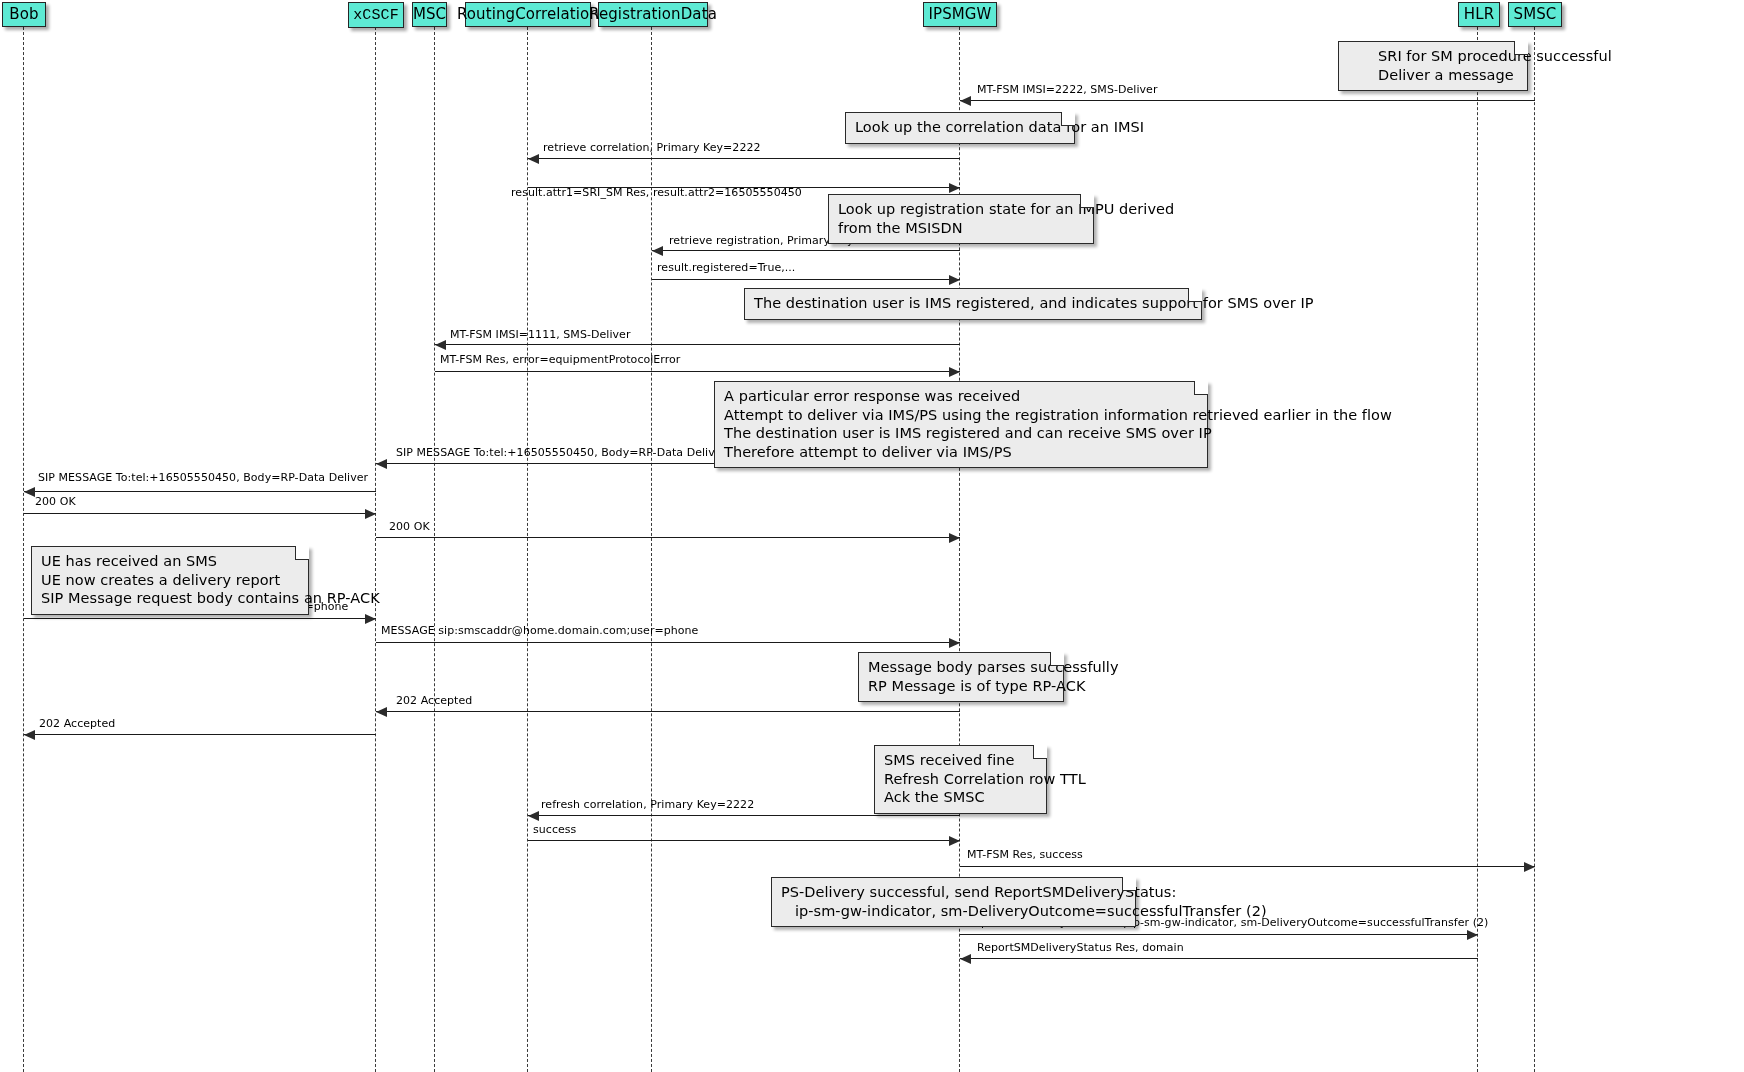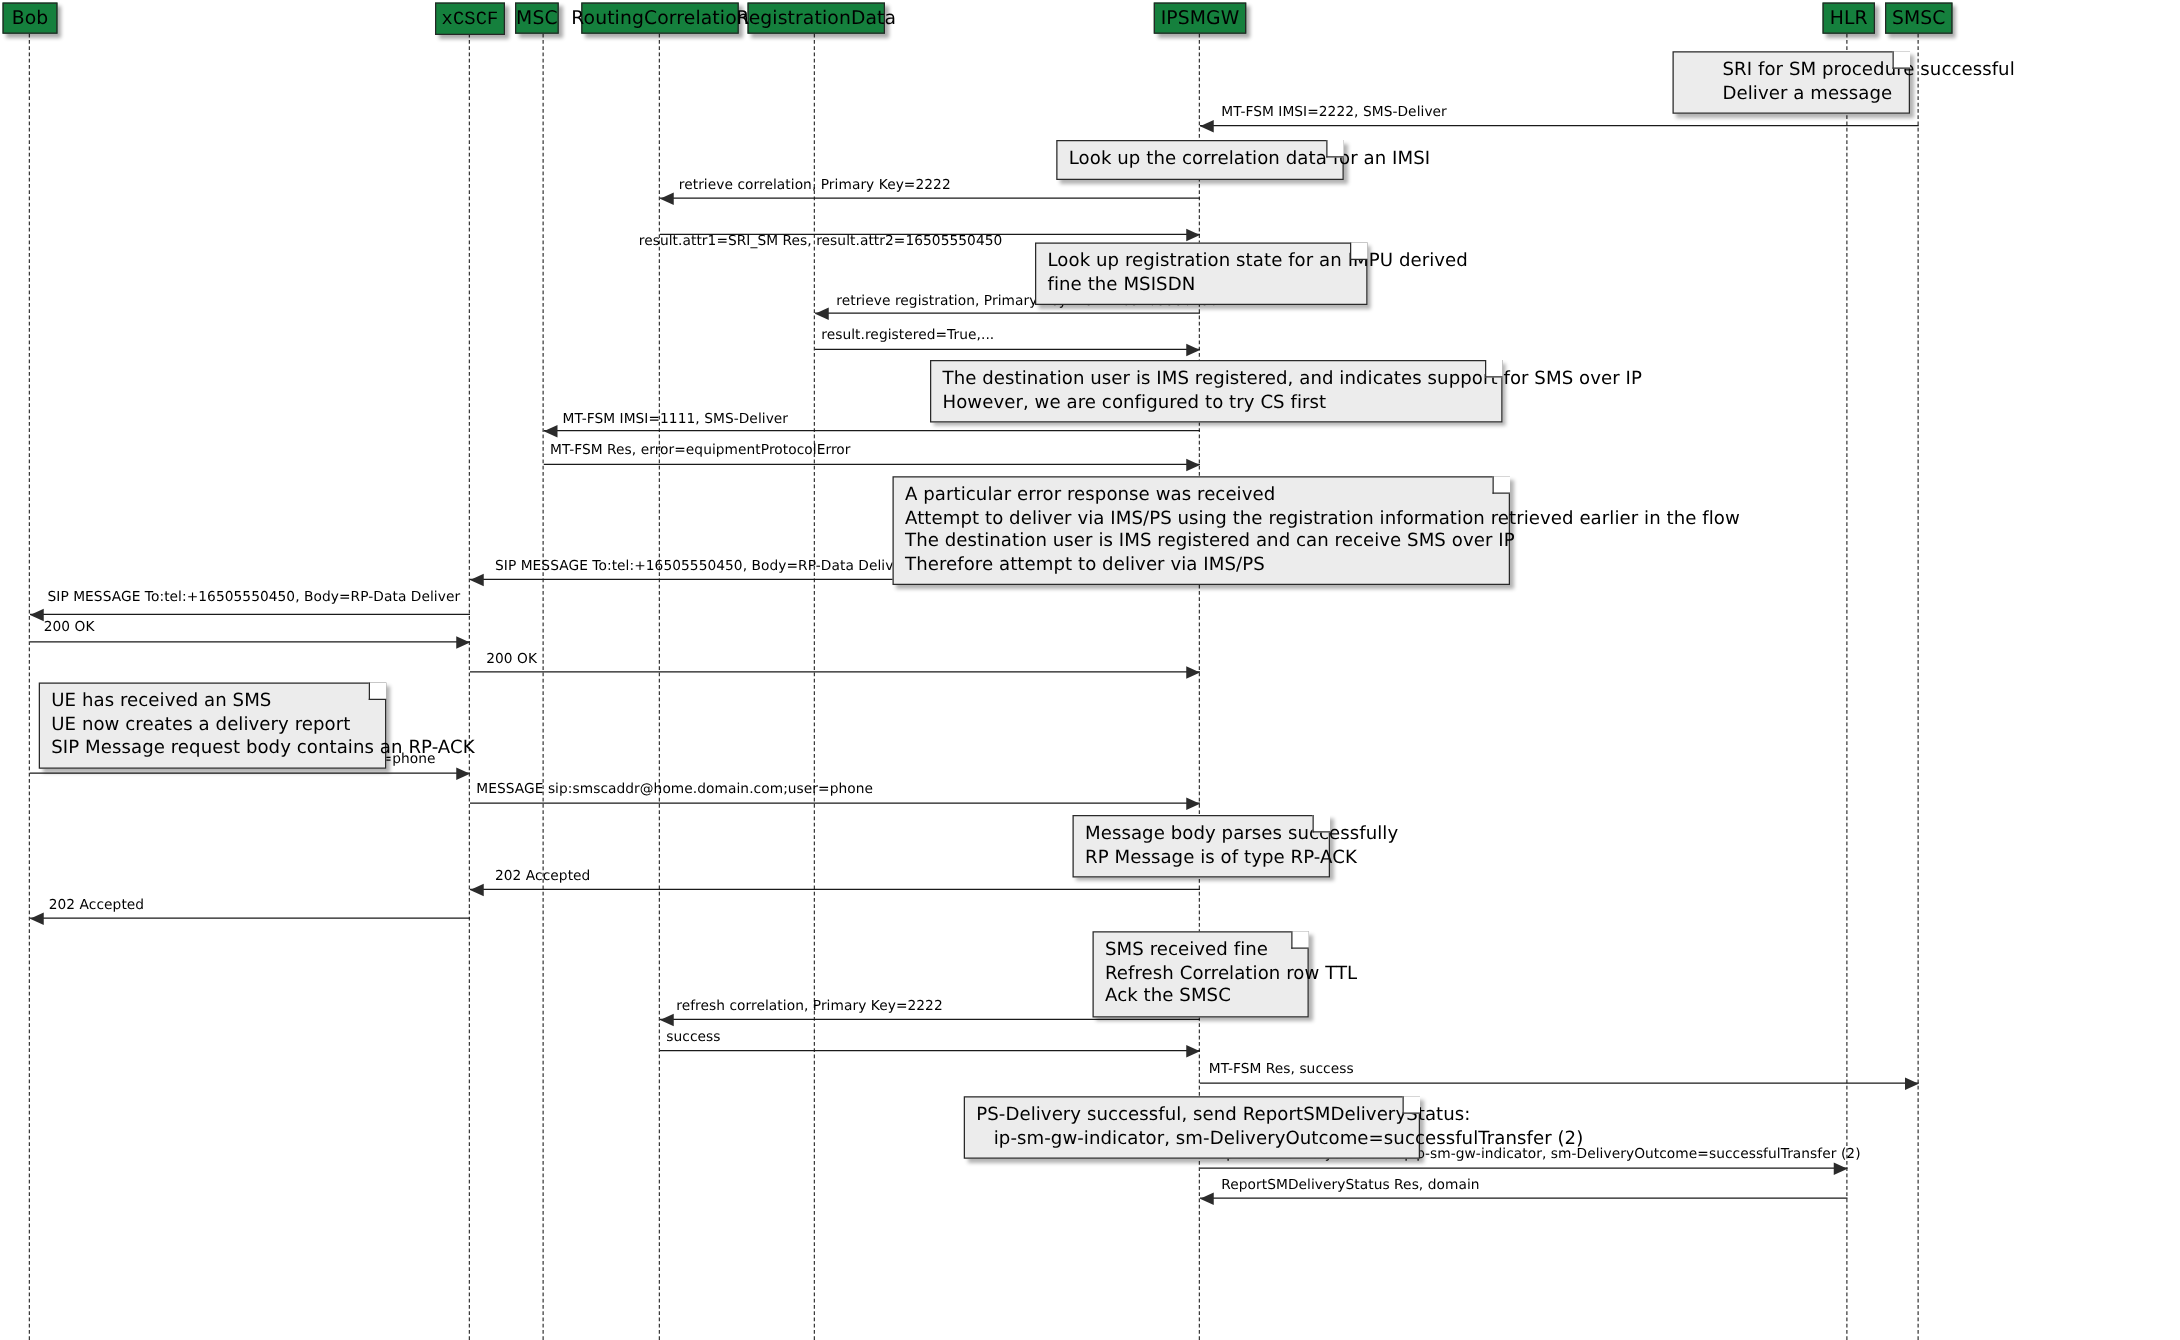--- a/index.html
+++ b/index.html
@@ -18,21 +18,21 @@
   #diagram {
     position: absolute;
     left: 0;
     top: 0;
     width: 1744px;
     height: 1072px;
   }
   .lifeline-box {
     position: absolute;
     box-sizing: border-box;
-    background: #15803d;
+    background: #5eead4;
     border: 1.2px solid #262626;
     box-shadow: 3px 3px 3px rgba(0,0,0,0.33);
     display: flex;
     align-items: center;
     justify-content: center;
     font-size: 15px;
     line-height: 1;
     white-space: nowrap;
     padding: 0 7px;
     letter-spacing: 0.1px;
@@ -186,20 +186,20 @@
       <span>IPSMGW</span>
     </div>
     <div class="lifeline-box" style="left: 1458px; top: 2px; width: 42px; height: 25px;">
       <span>HLR</span>
     </div>
     <div class="lifeline-box" style="left: 1508px; top: 2px; width: 54px; height: 25px;">
       <span>SMSC</span>
     </div>
     <div class="note" style="left: 1338px; top: 41px; width: 190px; min-height: 32px; padding-left: 39px;"><span class="note-line">SRI for SM procedure successful</span><span class="note-line">Deliver a message</span><span class="dogear"></span></div>
     <div class="note" style="left: 845px; top: 112px; width: 230px; min-height: 20px;"><span class="note-line">Look up the correlation data for an IMSI</span><span class="dogear"></span></div>
-    <div class="note" style="left: 828px; top: 194px; width: 266px; min-height: 32px;"><span class="note-line">Look up registration state for an IMPU derived</span><span class="note-line">fine the MSISDN</span><span class="dogear"></span></div>
-    <div class="note" style="left: 744px; top: 288px; width: 458px; min-height: 32px;"><span class="note-line">The destination user is IMS registered, and indicates support for SMS over IP</span><span class="note-line">However, we are configured to try CS first</span><span class="dogear"></span></div>
+    <div class="note" style="left: 828px; top: 194px; width: 266px; min-height: 32px;"><span class="note-line">Look up registration state for an IMPU derived</span><span class="note-line">from the MSISDN</span><span class="dogear"></span></div>
+    <div class="note" style="left: 744px; top: 288px; width: 458px; min-height: 32px;"><span class="note-line">The destination user is IMS registered, and indicates support for SMS over IP</span><span class="dogear"></span></div>
     <div class="note" style="left: 714px; top: 381px; width: 494px; min-height: 63px;"><span class="note-line">A particular error response was received</span><span class="note-line">Attempt to deliver via IMS/PS using the registration information retrieved earlier in the flow</span><span class="note-line">The destination user is IMS registered and can receive SMS over IP</span><span class="note-line">Therefore attempt to deliver via IMS/PS</span><span class="dogear"></span></div>
     <div class="note" style="left: 31px; top: 546px; width: 278px; min-height: 46px;"><span class="note-line">UE has received an SMS</span><span class="note-line">UE now creates a delivery report</span><span class="note-line">SIP Message request body contains an RP-ACK</span><span class="dogear"></span></div>
     <div class="note" style="left: 858px; top: 652px; width: 206px; min-height: 32px;"><span class="note-line">Message body parses successfully</span><span class="note-line">RP Message is of type RP-ACK</span><span class="dogear"></span></div>
     <div class="note" style="left: 874px; top: 745px; width: 173px; min-height: 46px;"><span class="note-line">SMS received fine</span><span class="note-line">Refresh Correlation row TTL</span><span class="note-line">Ack the SMSC</span><span class="dogear"></span></div>
     <div class="note" style="left: 771px; top: 877px; width: 365px; min-height: 32px;"><span class="note-line">PS-Delivery successful, send ReportSMDeliveryStatus:</span><span class="note-line">   ip-sm-gw-indicator, sm-DeliveryOutcome=successfulTransfer (2)</span><span class="dogear"></span></div>
   </div>
 
 </body></html>

